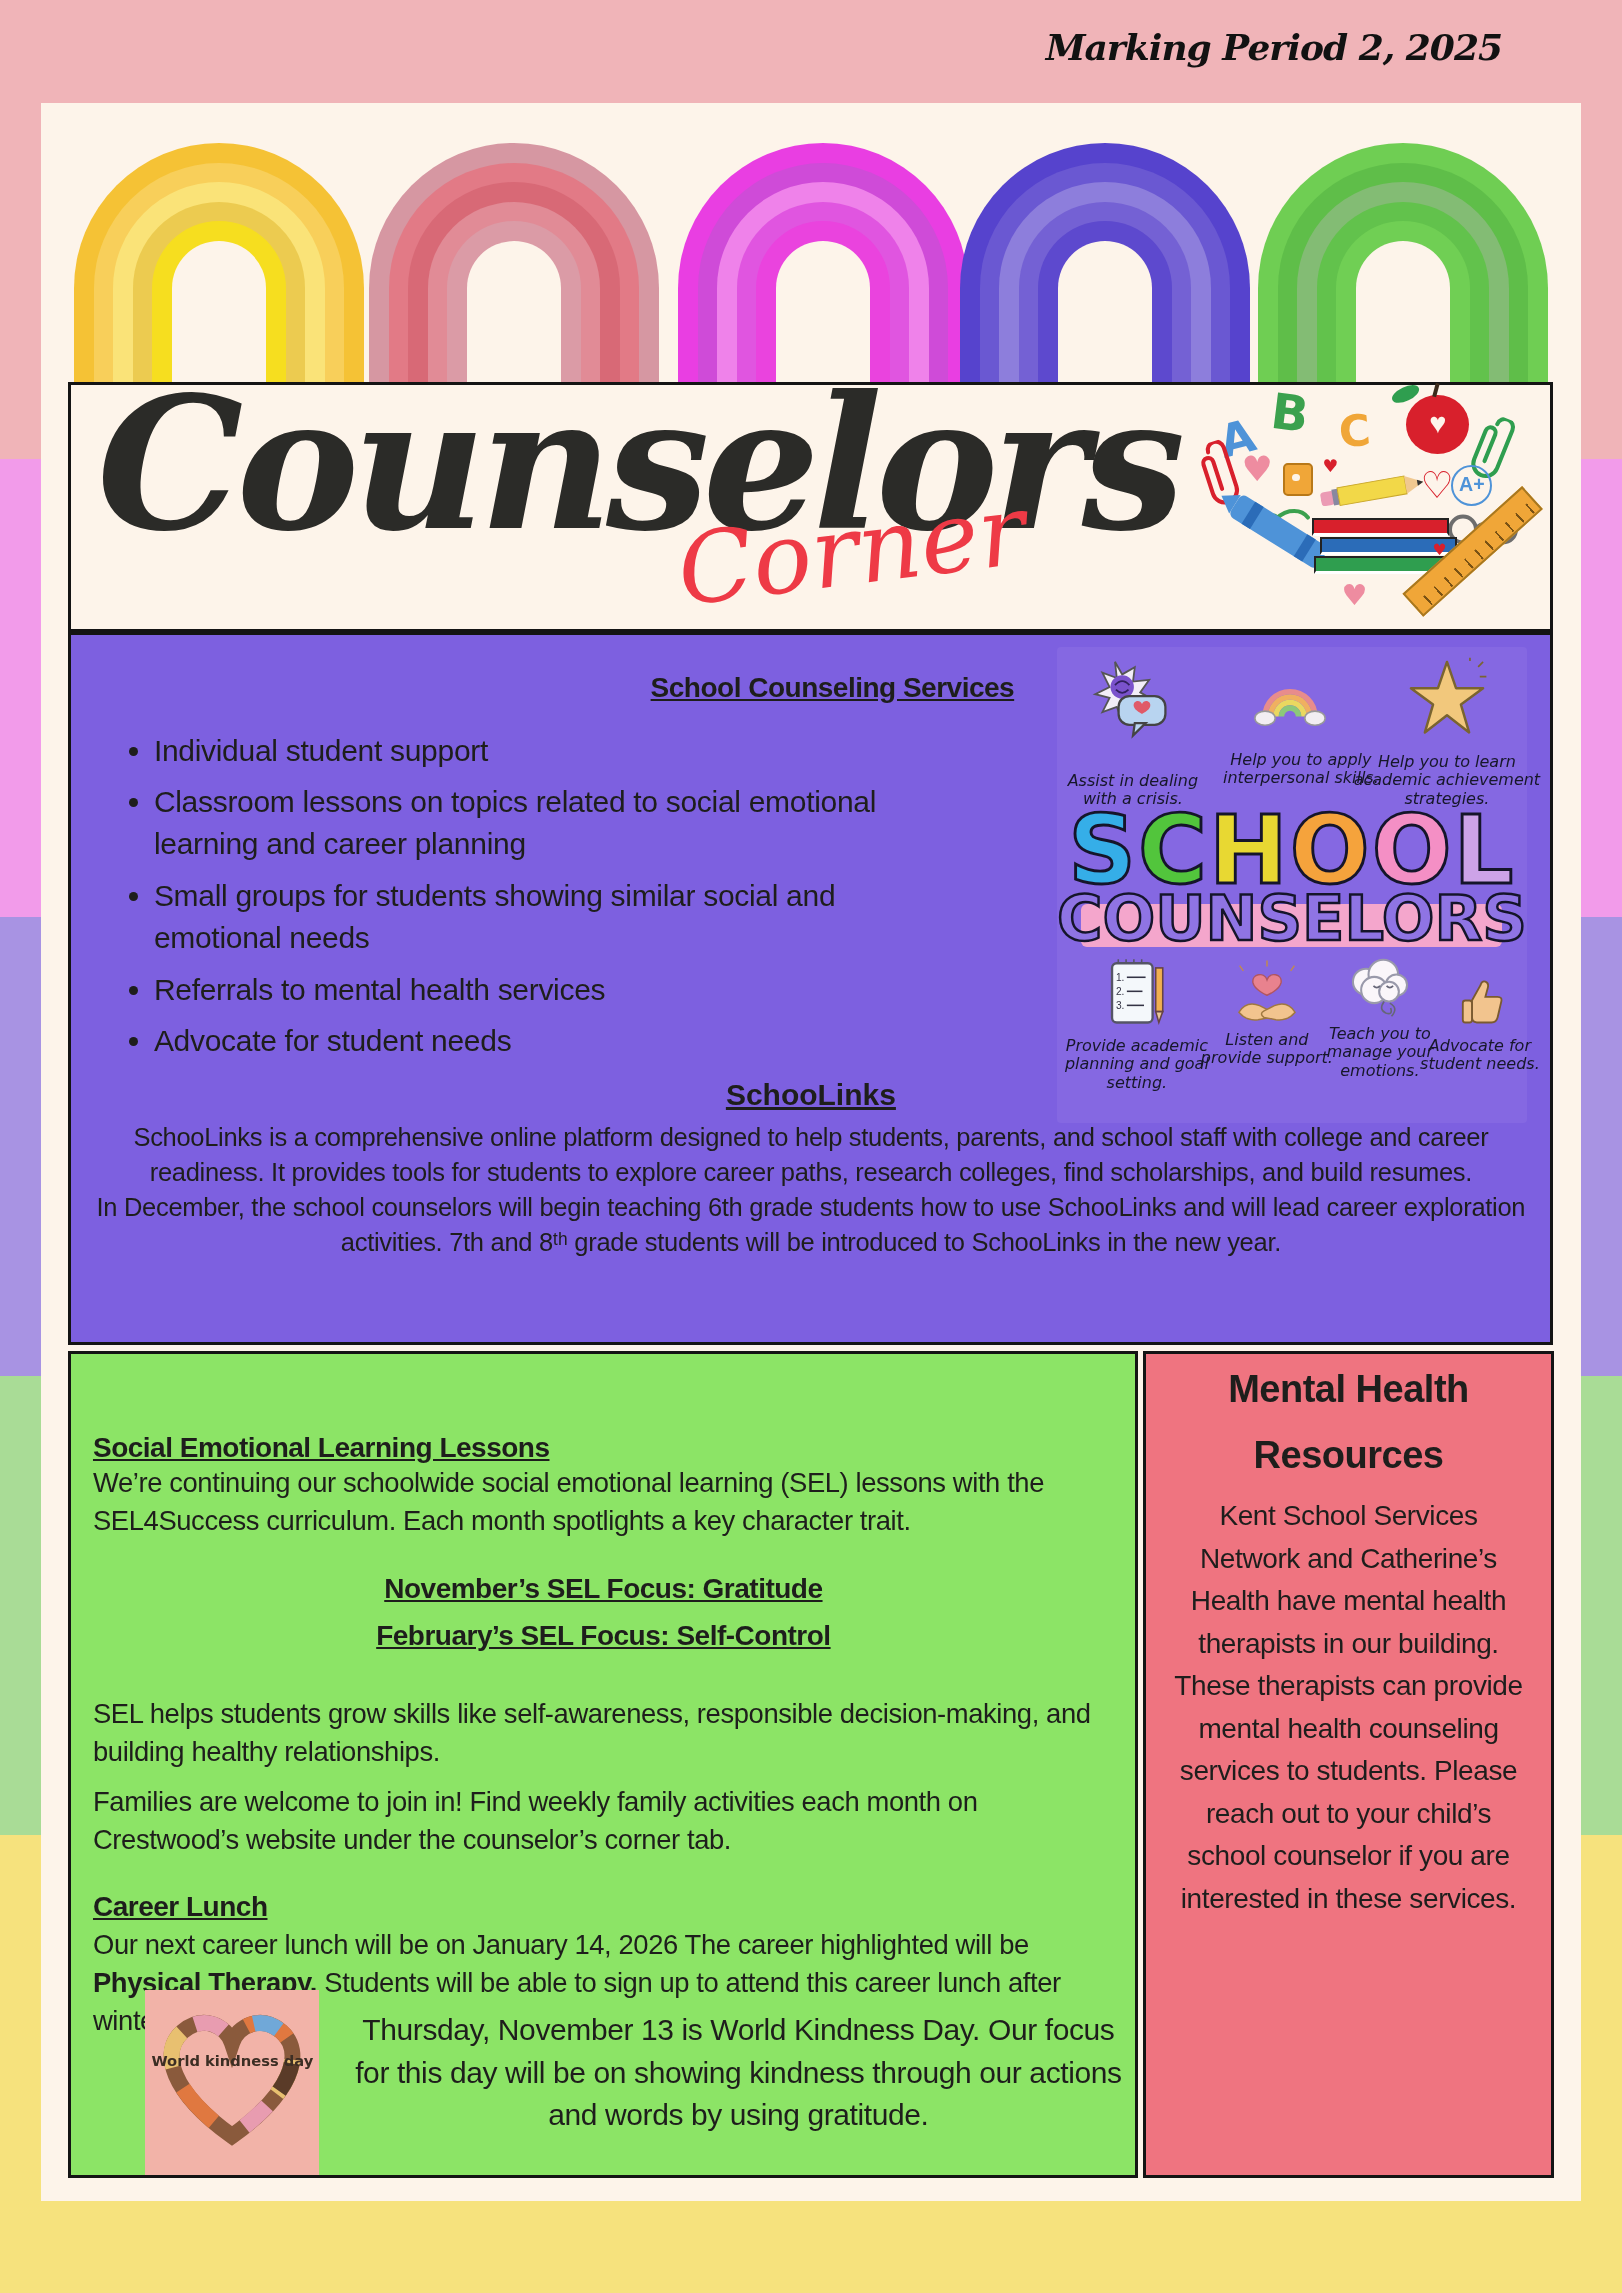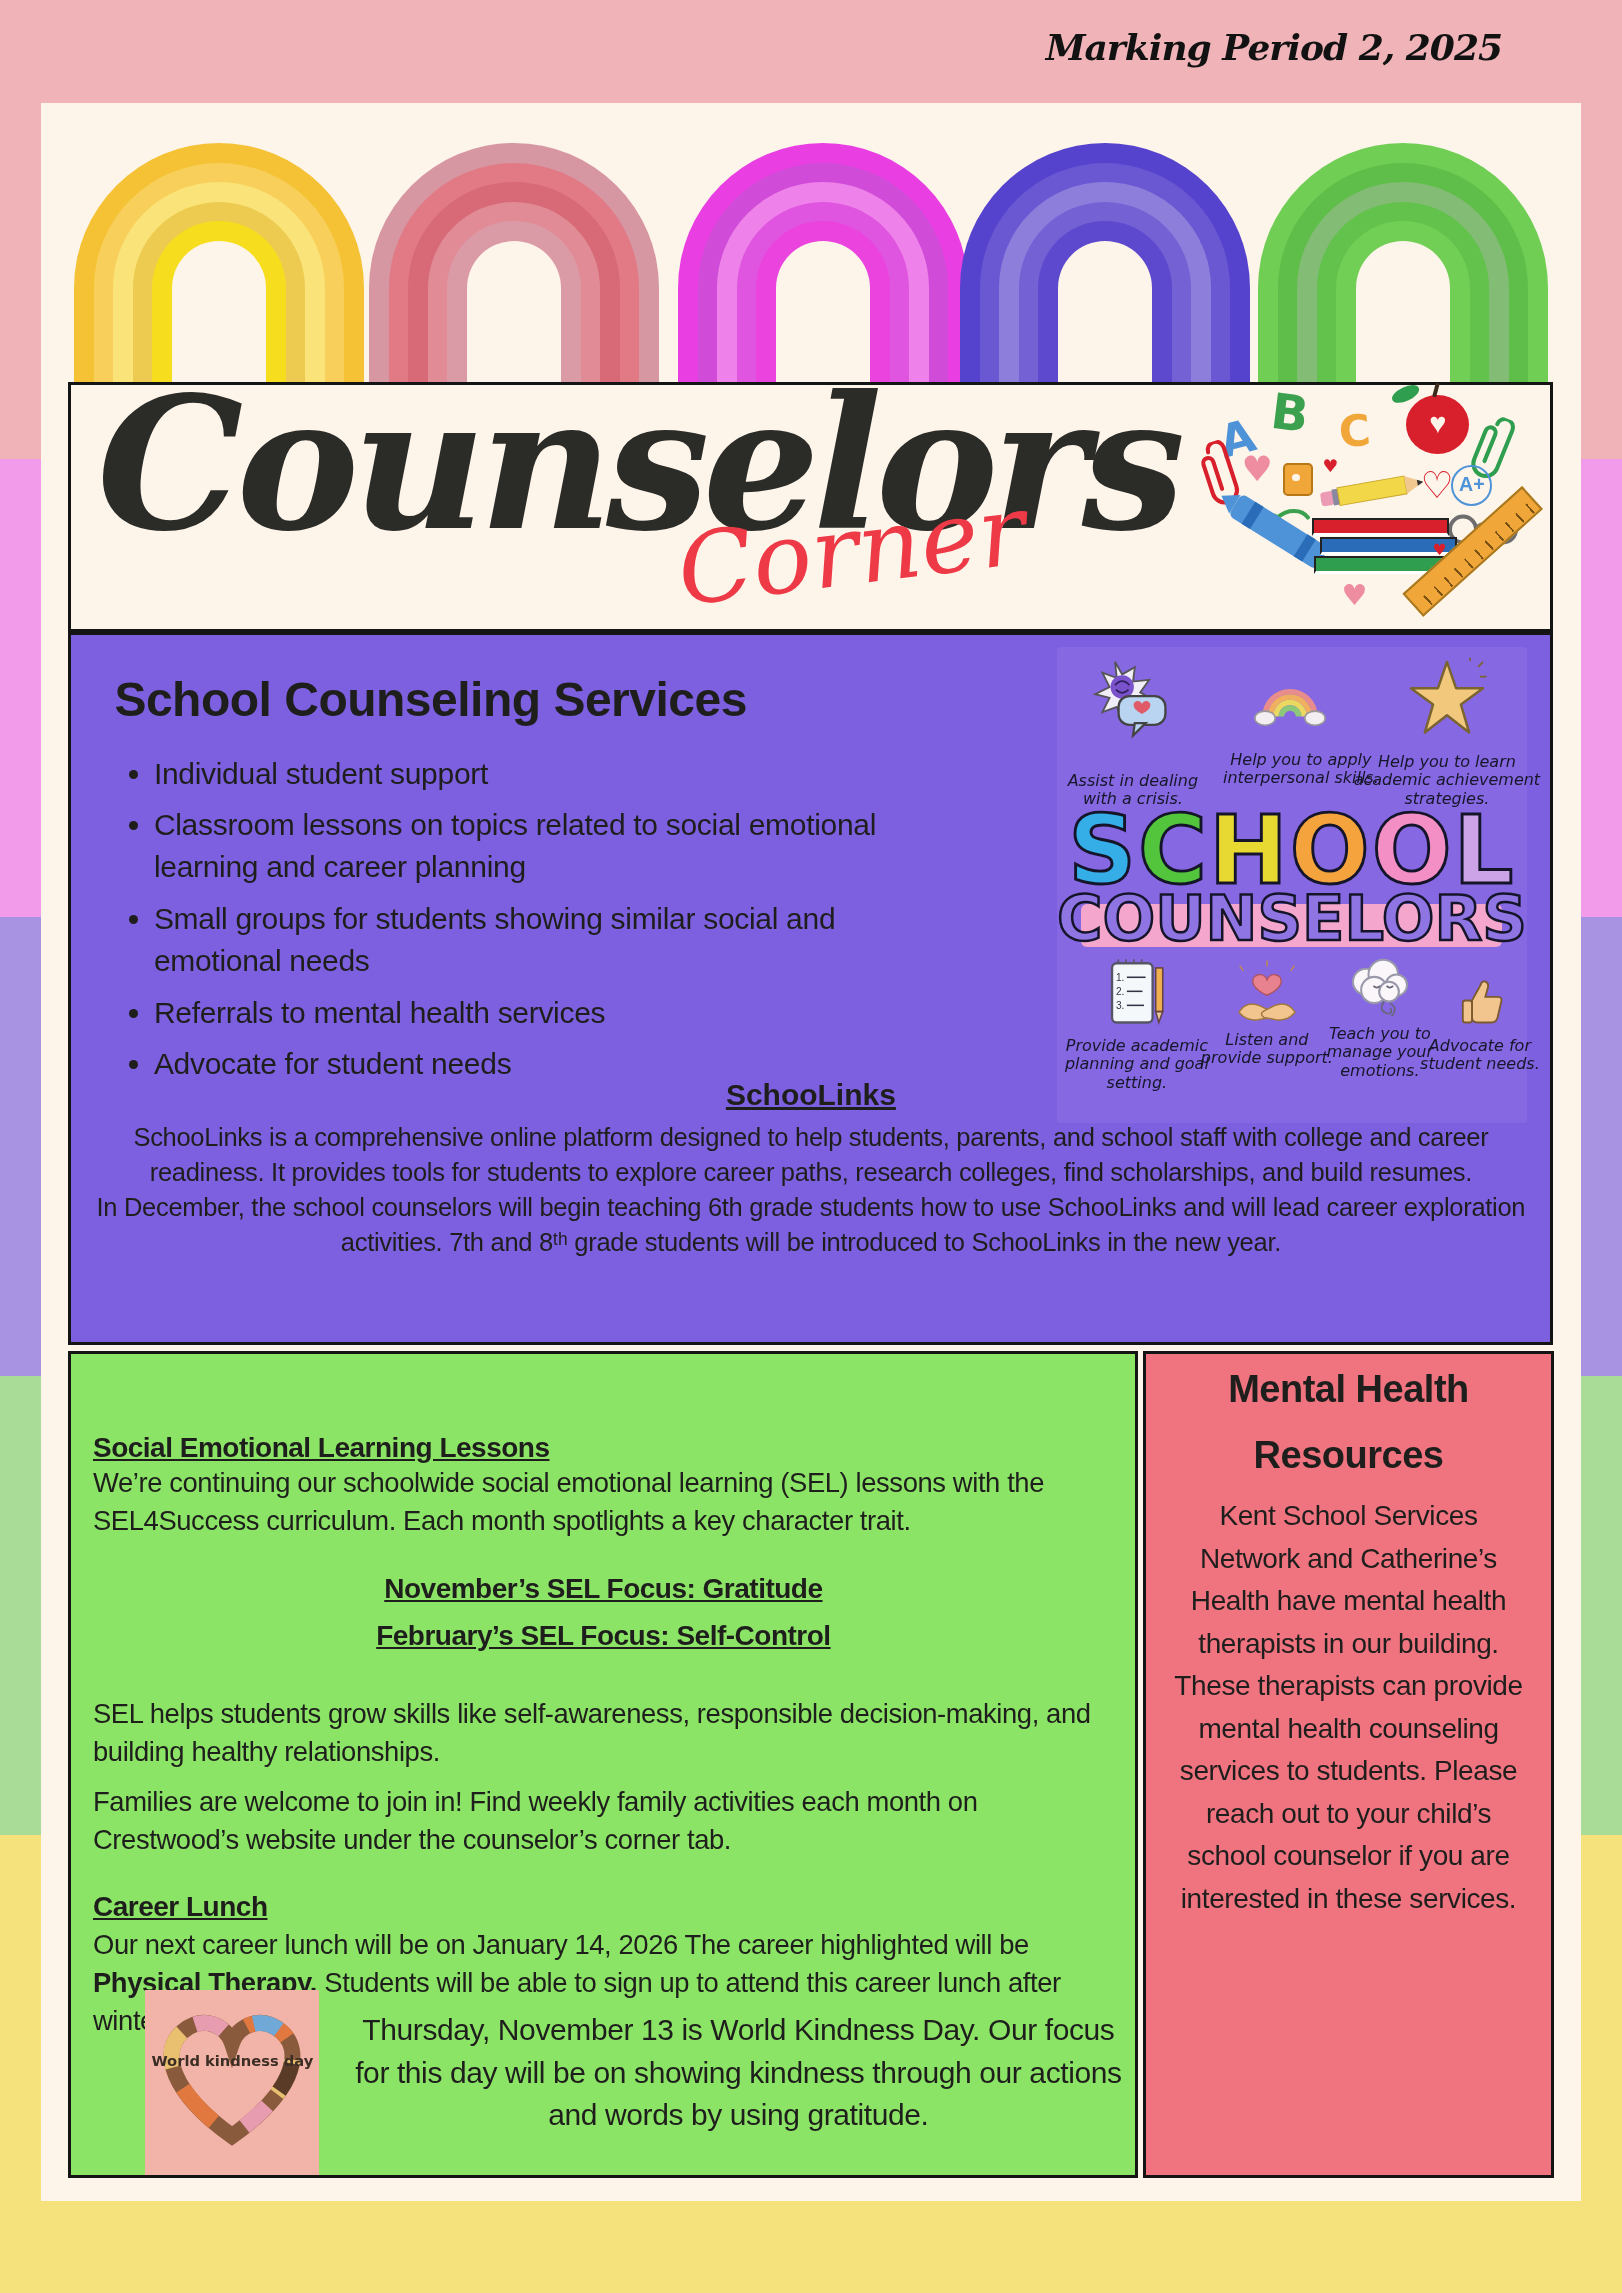--- a/index.html
+++ b/index.html
@@ -41,21 +41,21 @@
   .sharpener{width:25.5px;height:29px;background:#f0a638;border-radius:4.9px;border:2px solid #b87818;}
   .sharpener::after{content:"";position:absolute;left:6.9px;top:8.8px;width:7.8px;height:7.8px;border-radius:50%;background:#fdf4ea;}
   .heart-ch{line-height:1;font-family:"DejaVu Sans",sans-serif;}
   .aplus{width:37px;height:37px;border:2.9px solid #4e93d8;border-radius:50%;color:#4e93d8;
     font-weight:bold;font-size:19.6px;text-align:center;line-height:35px;}
   .book{width:137px;height:18.6px;border:2px solid #222;border-bottom:3.9px solid #fff;box-sizing:border-box;}
   .ruler{width:157px;height:26.5px;background:#f0a638;border:2px solid #a87820;
     background-image:repeating-linear-gradient(90deg,transparent 0 11.8px,#7a5214 11.8px 13.7px);
     background-size:100% 45%;background-position:bottom;background-repeat:no-repeat;transform:rotate(-42deg);}
   
-  .pb-h{margin:37px 0 0 43px;font-size:48px;font-weight:bold;letter-spacing:-0.5px;}
+  .pb-h{margin:37px 0 0 43px;font-size:28px;font-weight:bold;text-decoration:underline;letter-spacing:-0.5px;text-align:center;}
   .pb-bullets{margin:25.5px 0 0 59px;padding:0 0 0 23.5px;width:725px;font-size:30px;line-height:1.42;letter-spacing:-0.3px;}
   .pb-bullets li{margin-bottom:8.8px;}
   .sc-graphic{position:absolute;right:23.5px;top:11.8px;width:470px;height:476px;
     background:var(--graphic,#8568e2);border-radius:3.9px;}
   .sc-item,.sc-cap{position:absolute;}
   .sc-cap{transform:translateX(-50%);text-align:center;font-size:16px;line-height:1.15;
     font-family:"DejaVu Sans",sans-serif;font-style:italic;color:#17172a;}
   .sc-school{position:absolute;left:0;right:0;top:143px;text-align:center;font-family:"DejaVu Sans",sans-serif;
     font-weight:bold;font-size:94px;line-height:1;letter-spacing:2px;margin-top:14px;}
   .sc-school span{-webkit-text-stroke:2.9px #15152a;}

